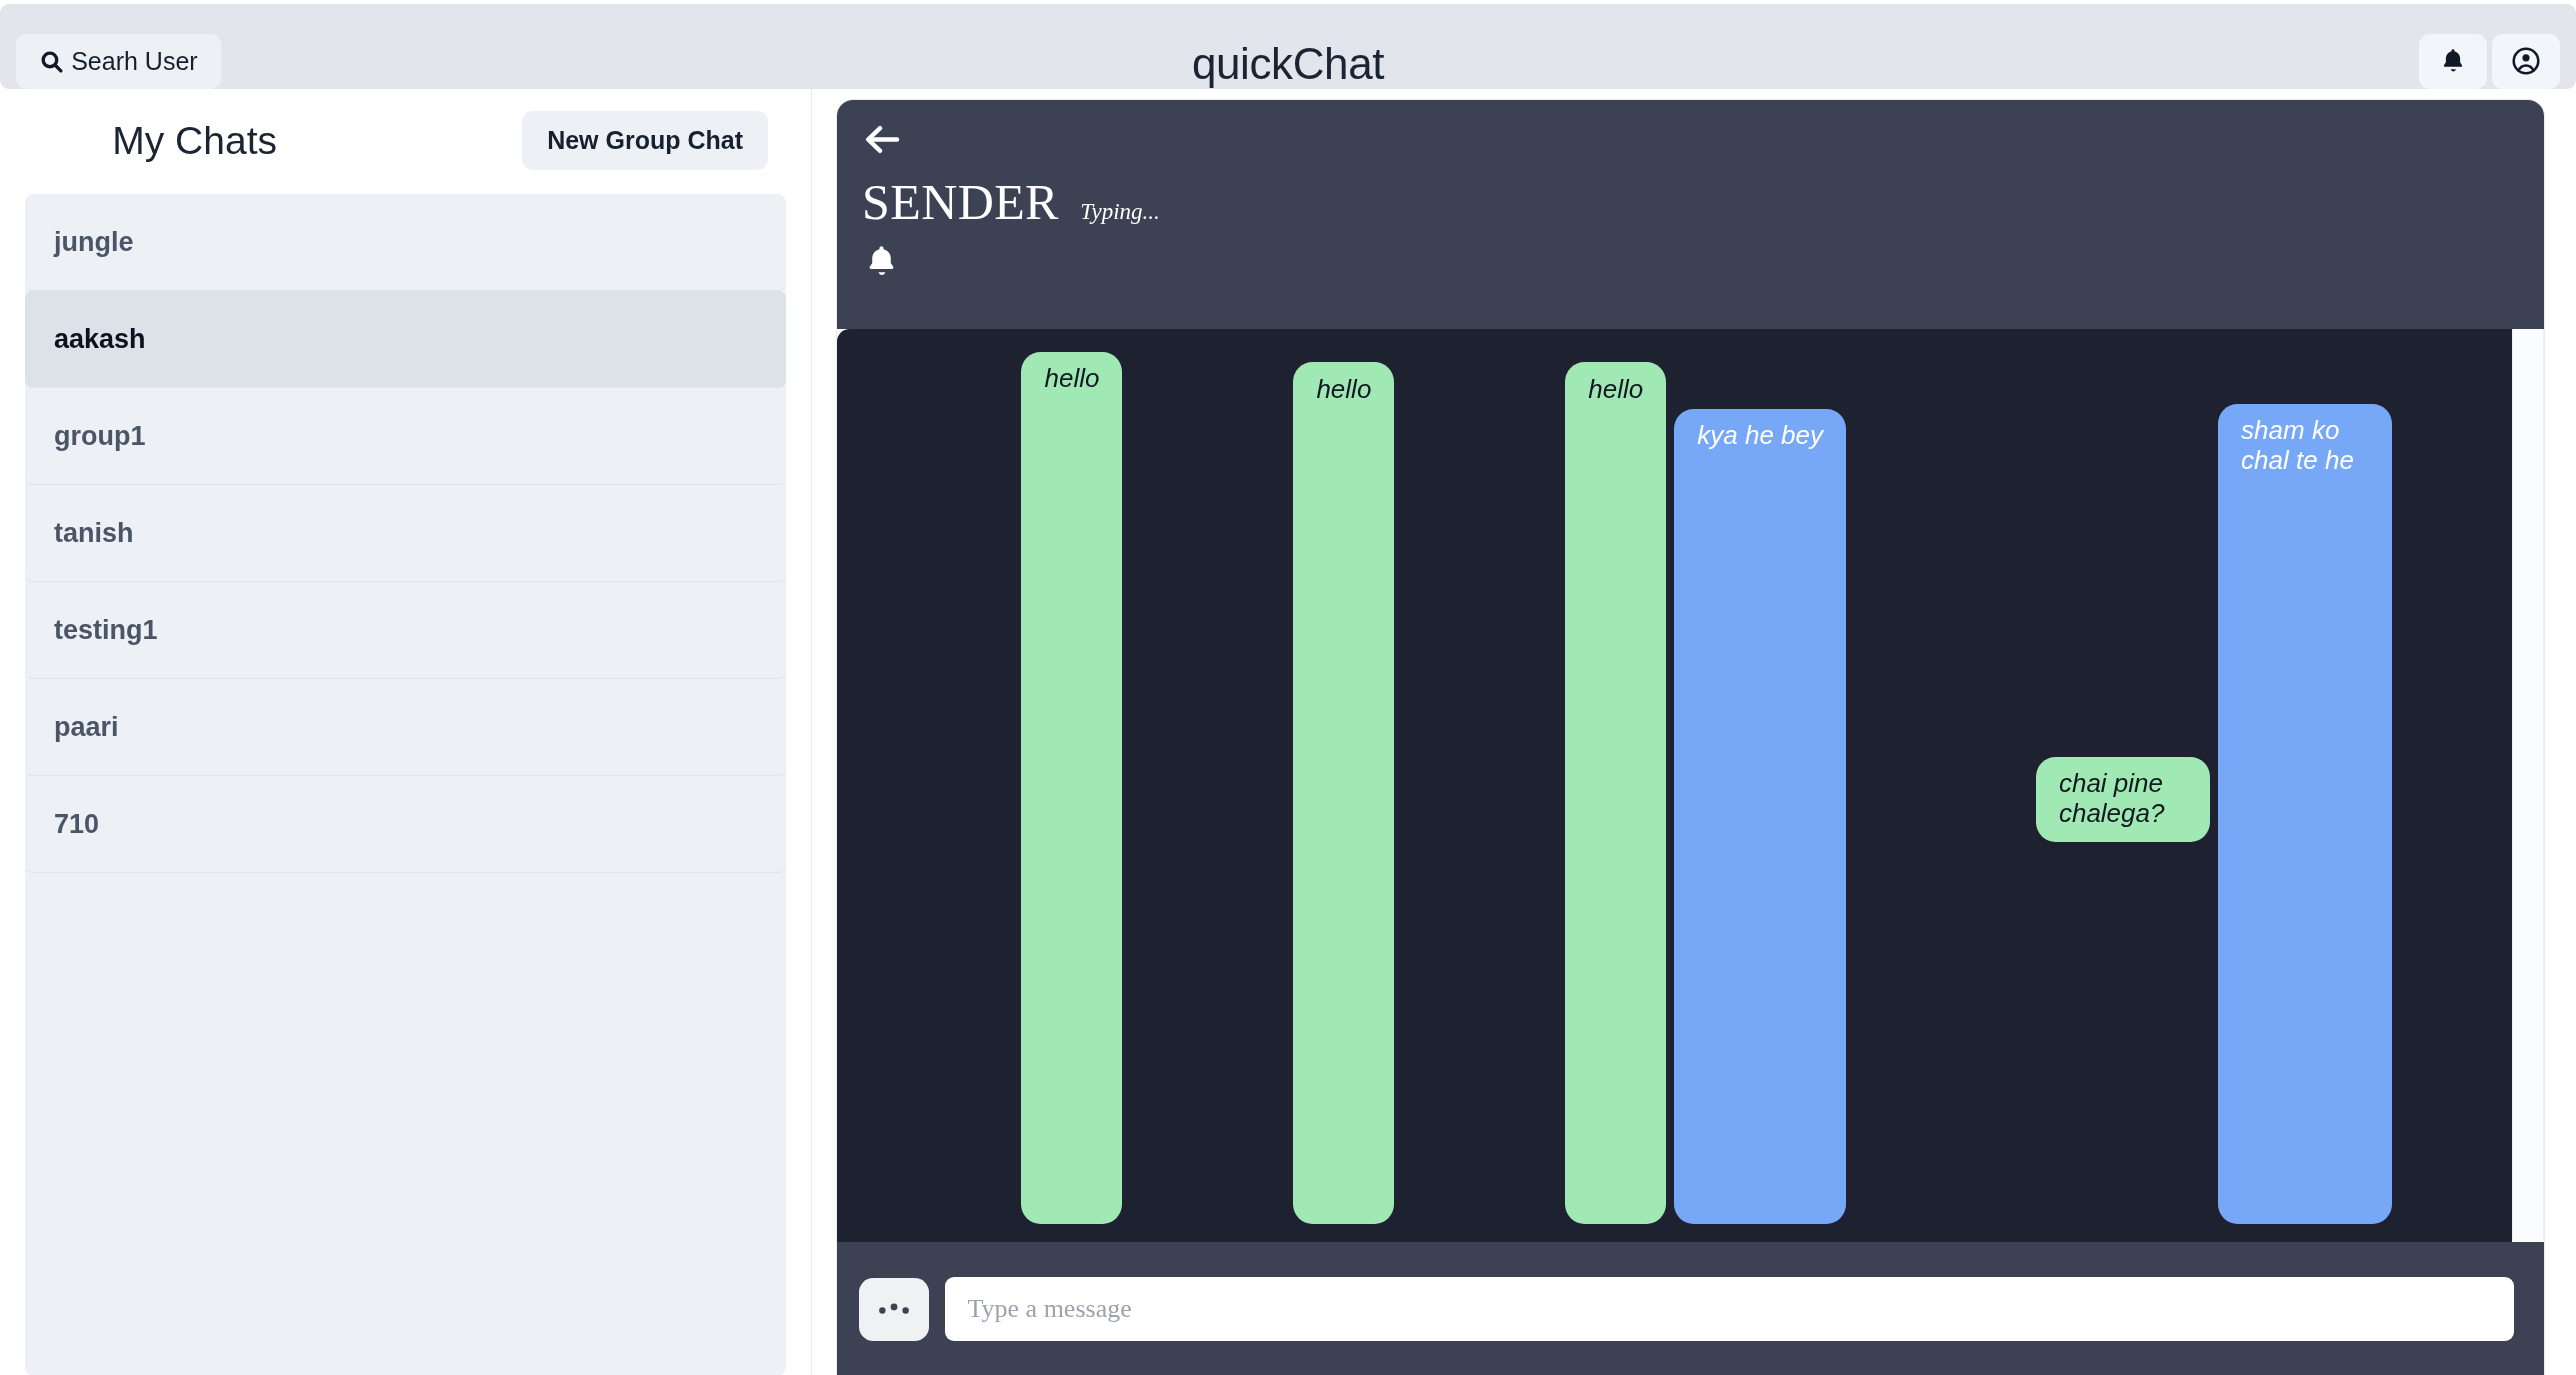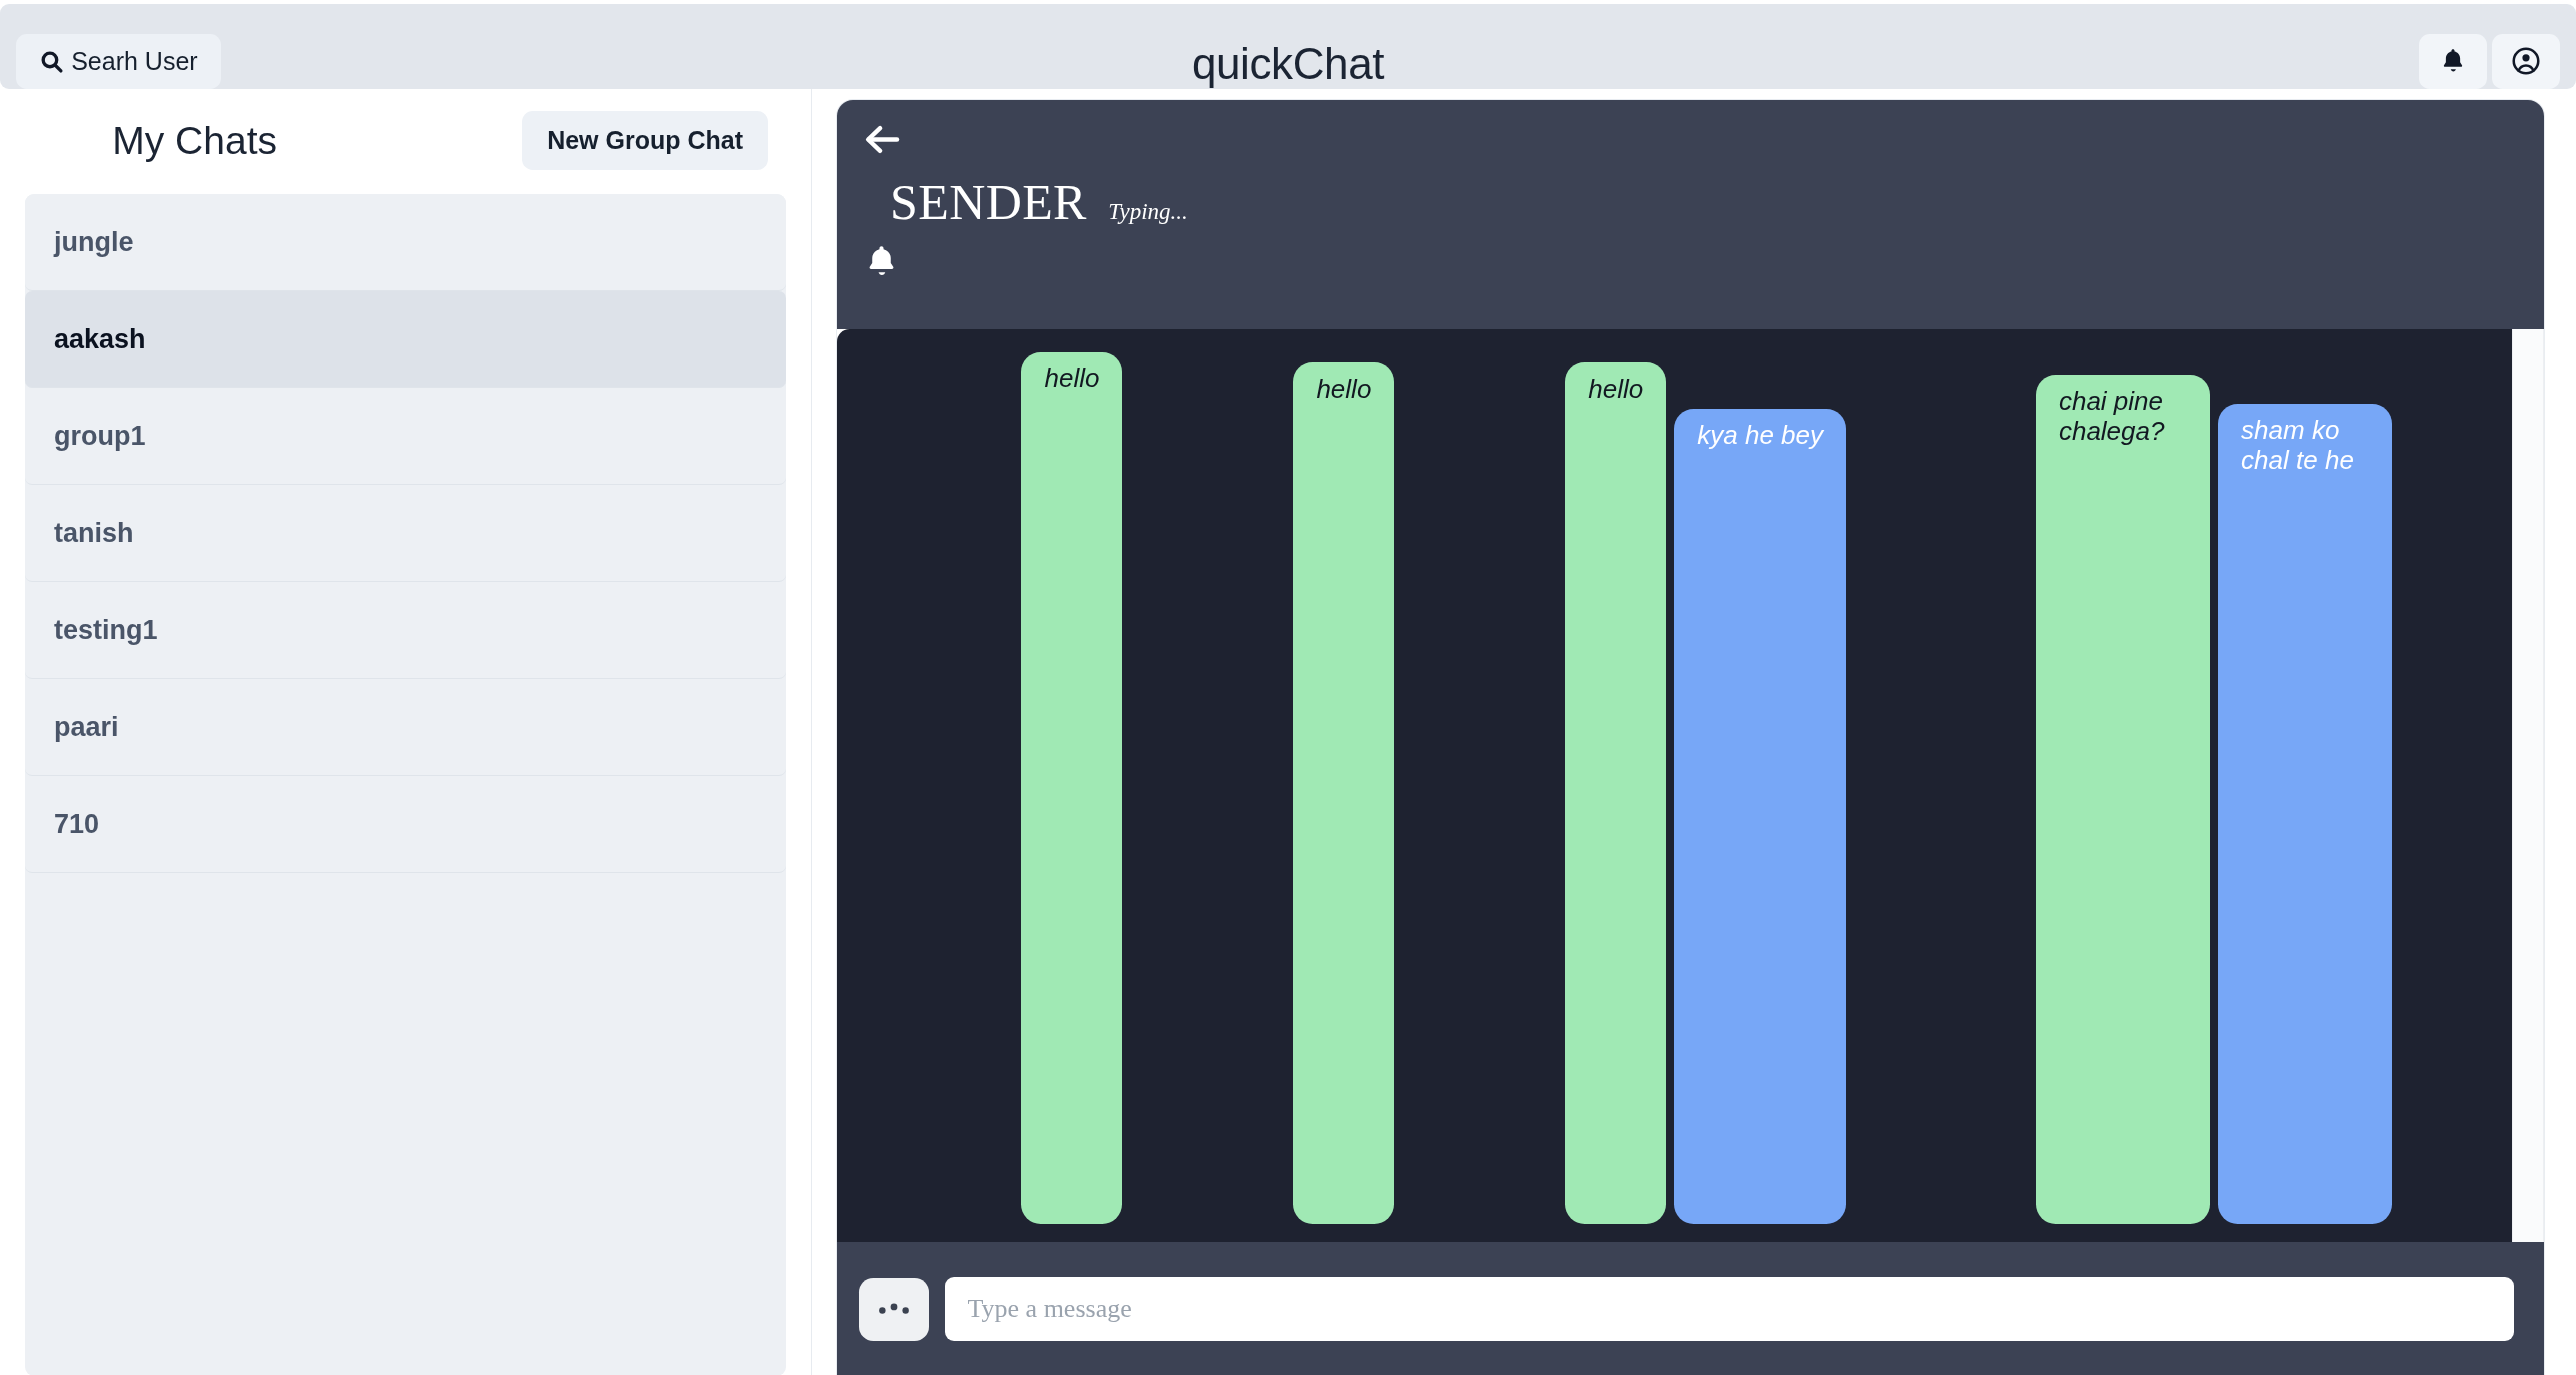--- a/index.html
+++ b/index.html
@@ -192,21 +192,20 @@
   .back-arrow {
     width: 41px; height: 41px;
     display: block;
     cursor: pointer;
   }
   .chat-header-row {
     display: flex;
     align-items: baseline;
     gap: 21.5px;
     margin-top: 12.5px;
-    margin-left: 28px;
   }
   .sender-name {
     font-family: "Liberation Serif", serif;
     font-size: 50px;
     font-weight: 400;
     color: #FFFFFF;
     letter-spacing: 0.4px;
   }
   .typing-text {
     font-family: "Liberation Serif", serif;
@@ -386,21 +385,21 @@
               </div>
               <div class="msg-row right" style="margin-top: 10.7px;">
                 <div class="bubble me">hello</div>
               </div>
               <div class="msg-row right" style="margin-top: 10.7px;">
                 <div class="bubble me">hello</div>
               </div>
               <div class="msg-row left" style="margin-top: 23px;">
                 <div class="bubble them">kya he bey</div>
               </div>
-              <div class="msg-row right" style="margin-top: 23px;">
+              <div class="msg-row right" style="margin-top: 23px; align-items: center;">
                 <div class="bubble me">chai pine chalega?</div>
               </div>
               <div class="msg-row left" style="margin-top: 18px;">
                 <div class="bubble them">sham ko chal te he</div>
               </div>
             </div>
           <div class="msg-scrollbar"></div>
         </div>
 
         <div class="composer">

